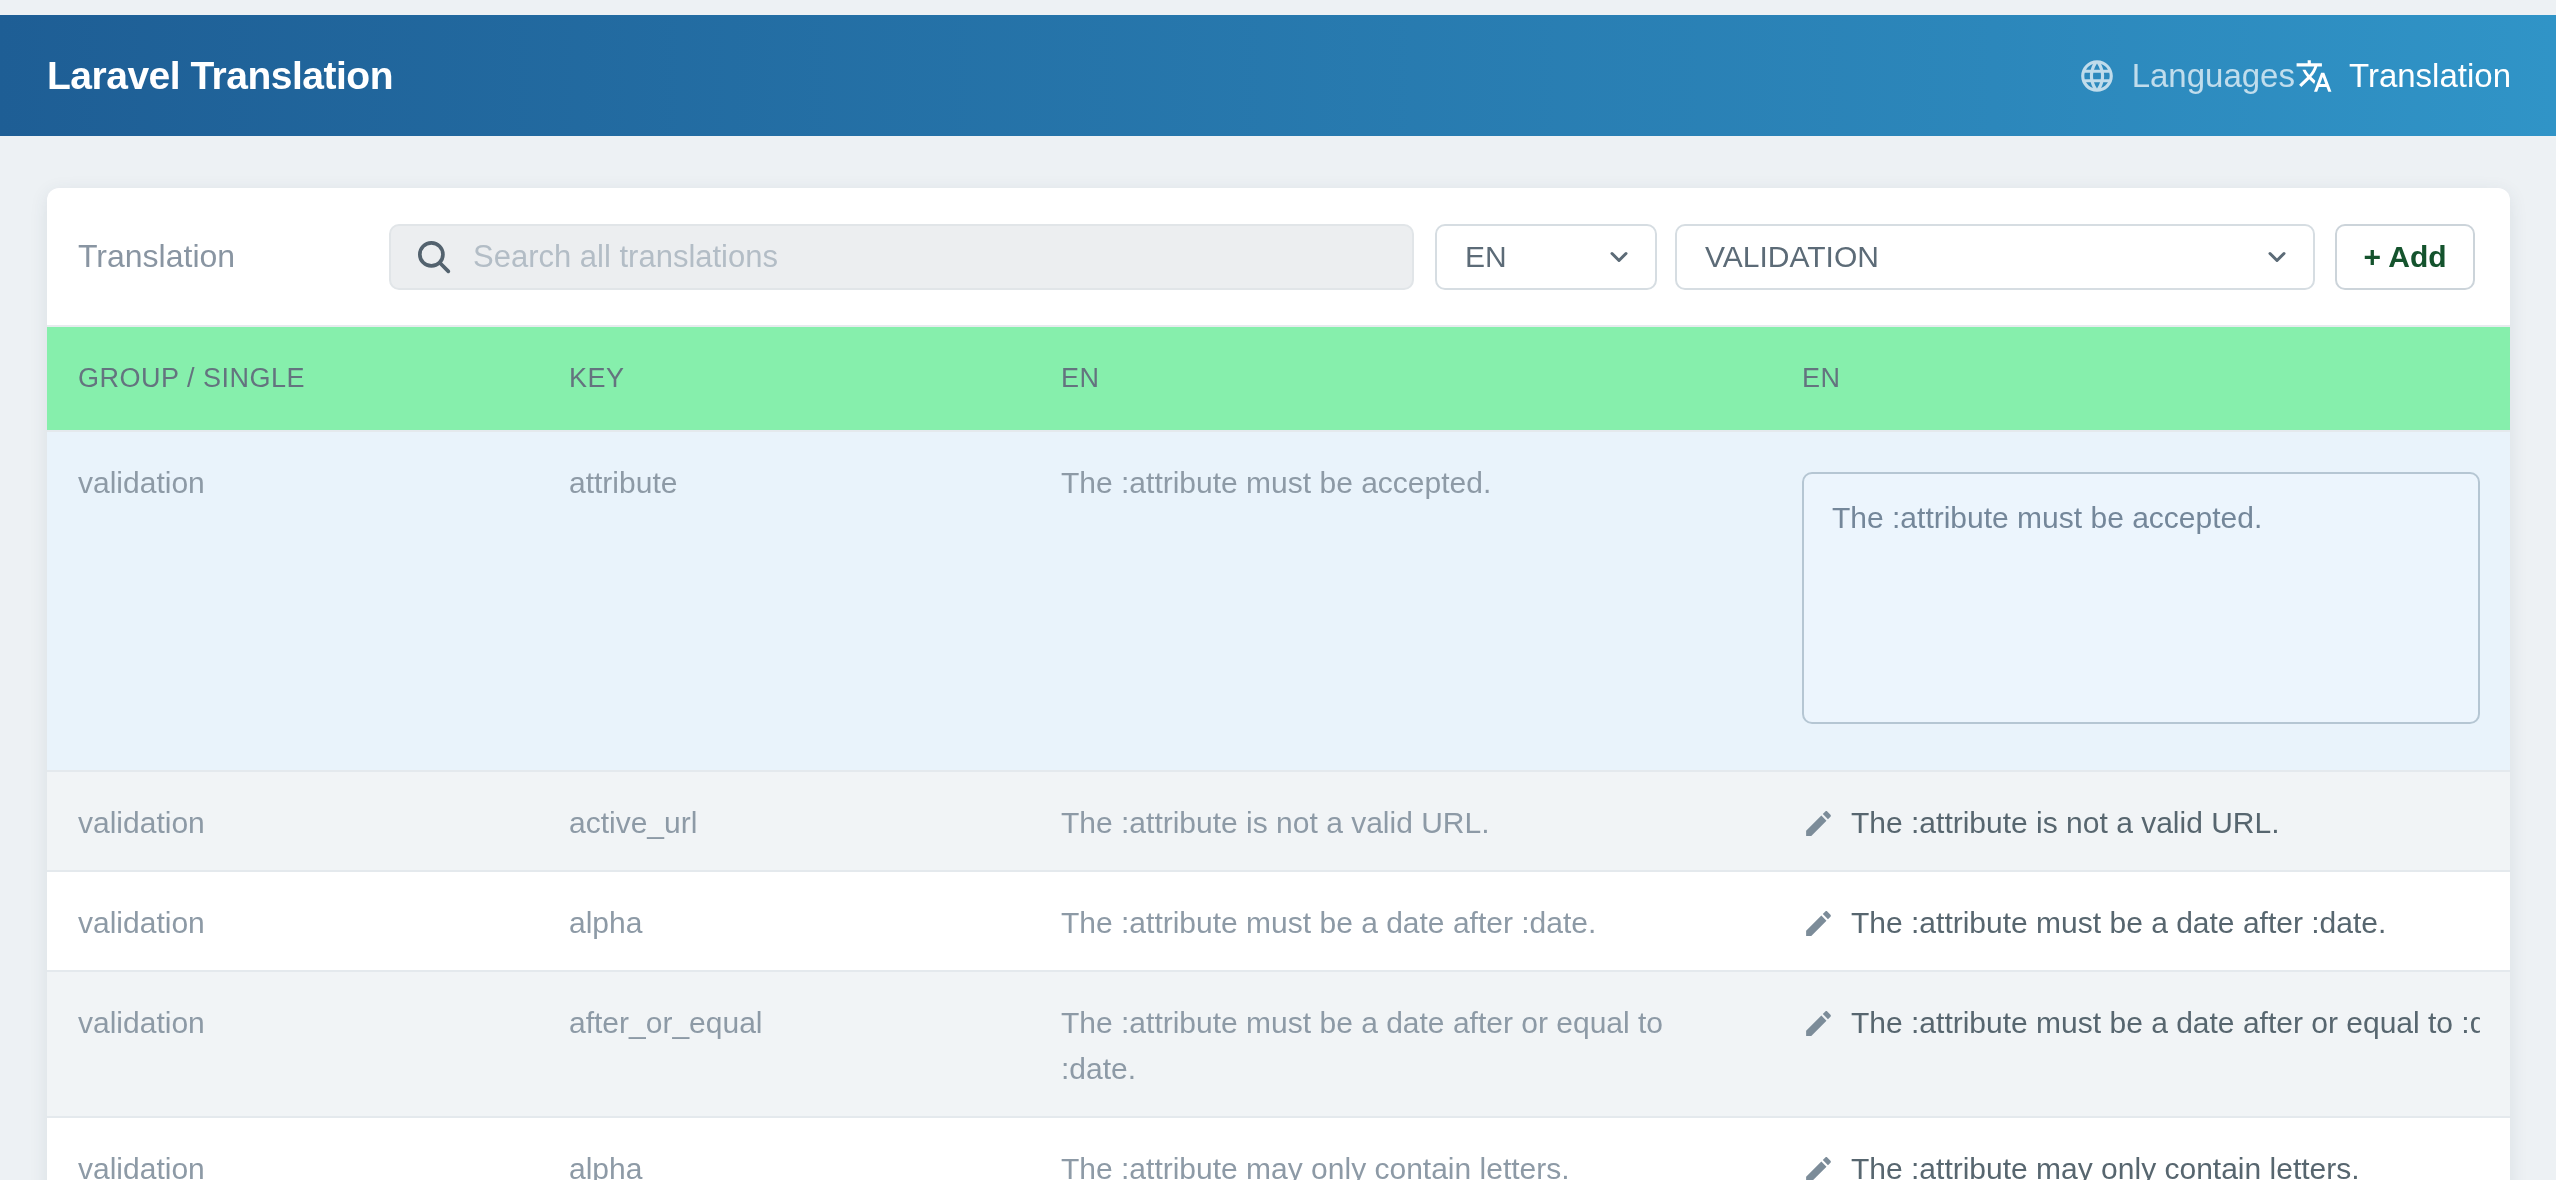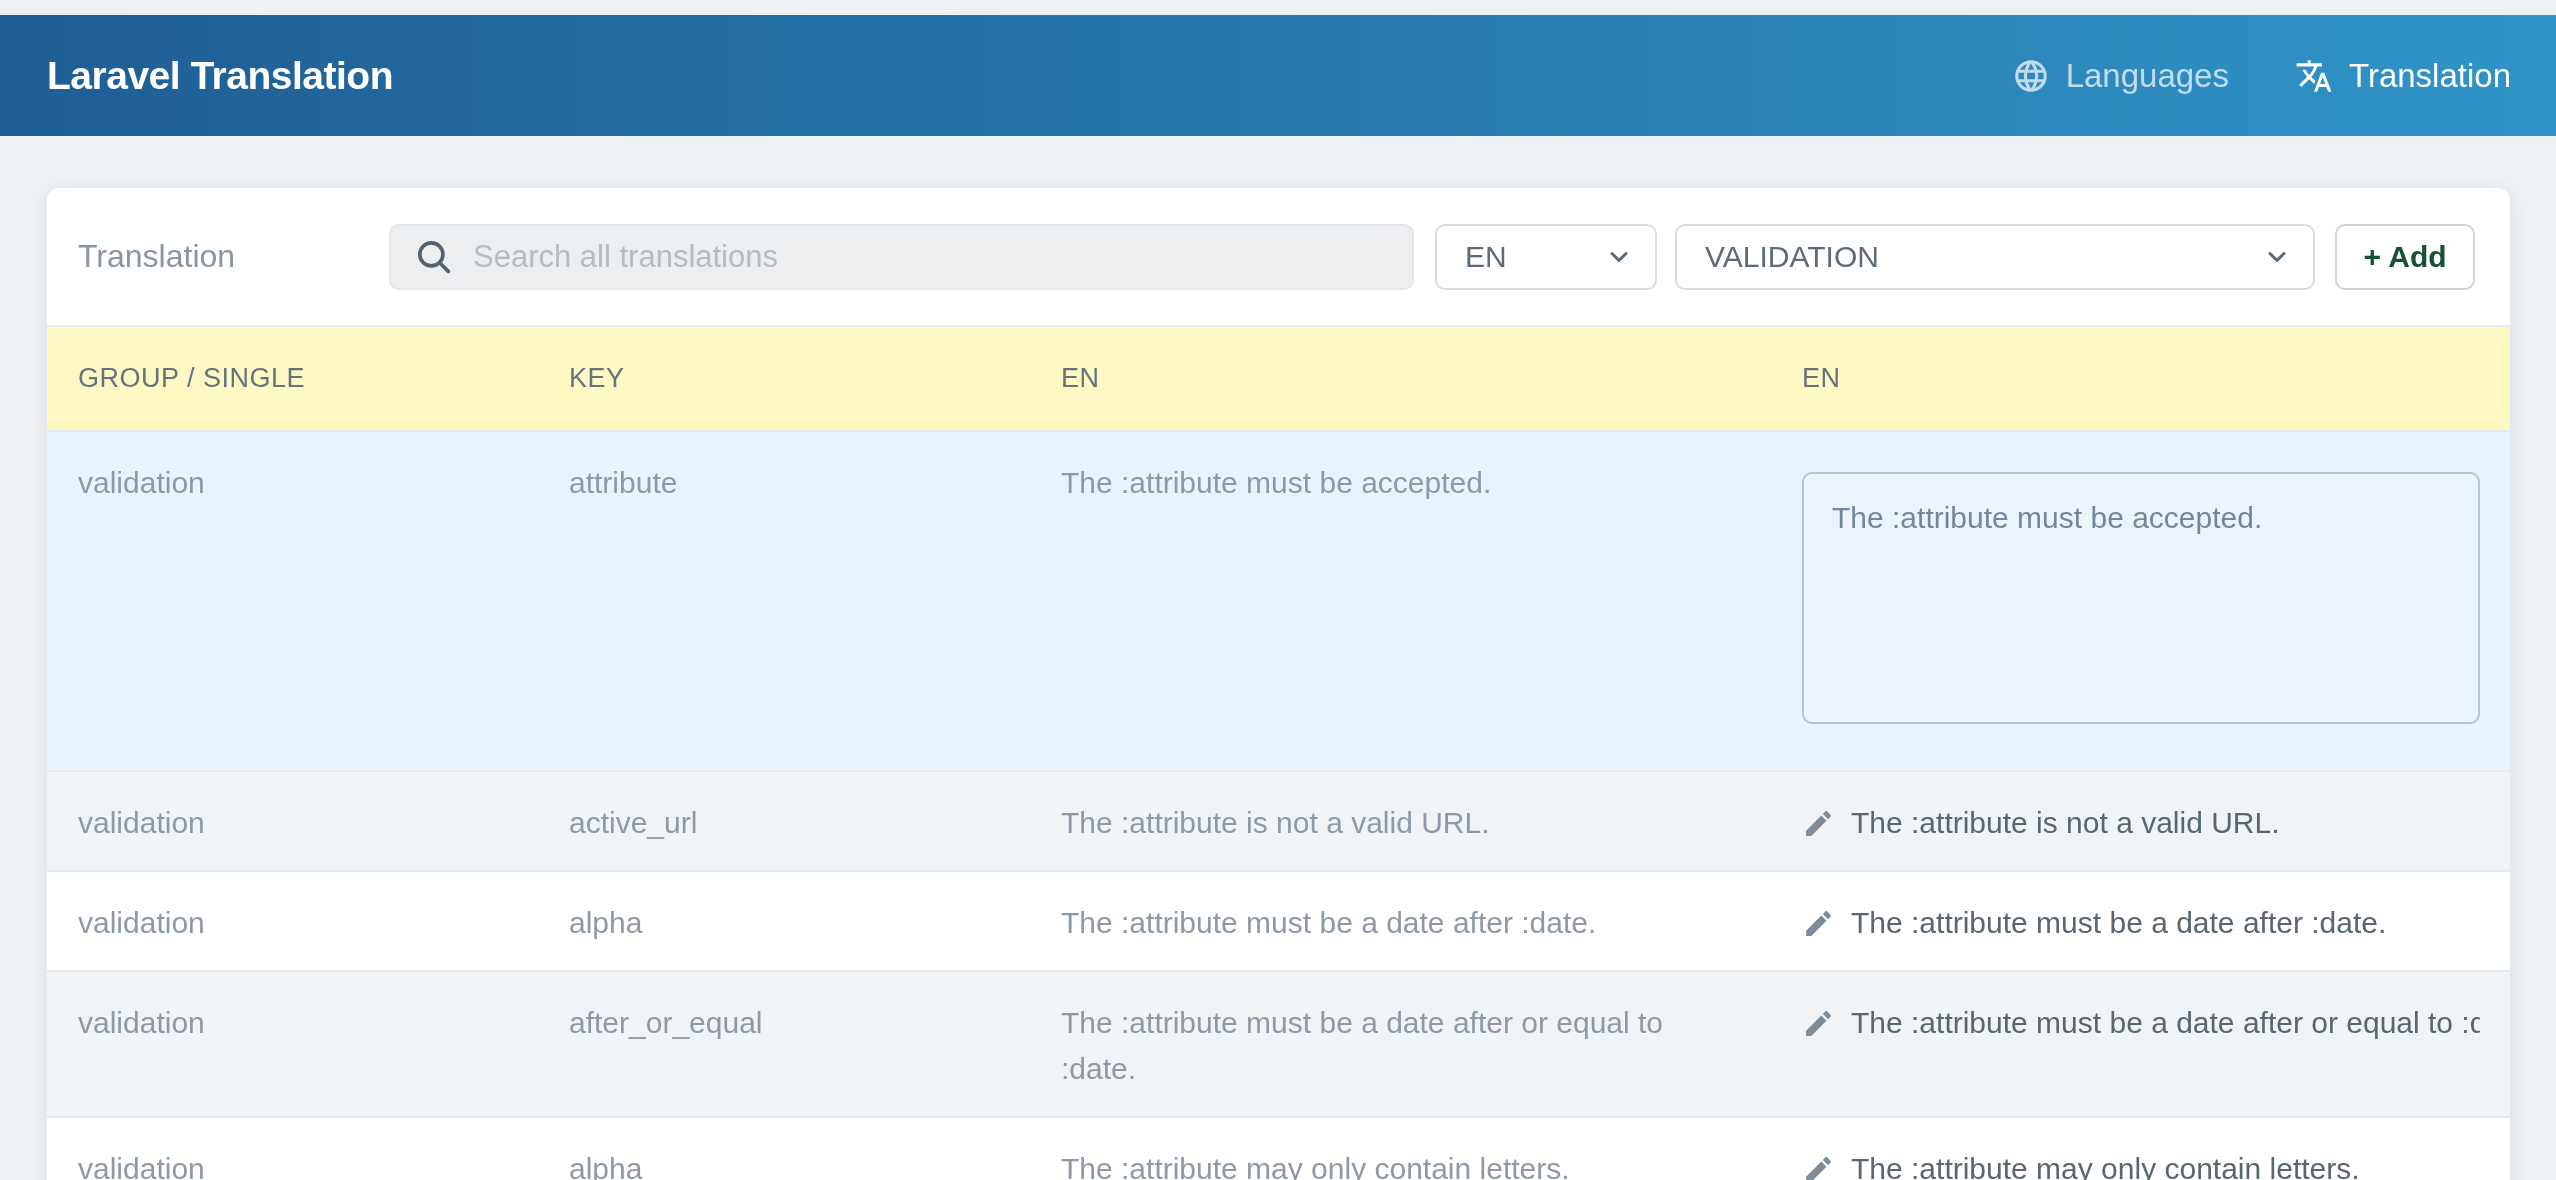--- a/index.html
+++ b/index.html
@@ -12,21 +12,21 @@
   
   .app-header{
     height:121px;
     background:linear-gradient(90deg,#1e5e95 0%,#2c87bb 78%,#3094c7 100%);
     display:flex;align-items:center;justify-content:space-between;
     padding:0 45px 0 47px;box-sizing:border-box;margin-top:15px;
   }
   .app-title{
     color:#ffffff;font-size:39px;font-weight:bold;letter-spacing:-0.5px;margin:0;
   }
-  .app-nav{display:flex;align-items:flex-start;gap:66px;}
+  .app-nav{display:flex;align-items:flex-start;}
   .nav-item{display:flex;align-items:center;gap:16px;font-size:33px;cursor:pointer;}
   .nav-item.dim{color:rgba(255,255,255,0.70);}
   .nav-item.dim svg{fill:rgba(255,255,255,0.70);}
   .nav-item.active{color:#ffffff;}
   .nav-item.active svg{fill:#ffffff;}
   .nav-item svg{width:38px;height:38px;}
 
   
   .page{padding:52px 46px 0 47px;}
   .card{
@@ -69,21 +69,21 @@
     width:140px;height:66px;box-sizing:border-box;
     background:#ffffff;border:2px solid #ccd4da;border-radius:10px;
     font-size:30px;font-weight:bold;color:#14532d;font-family:inherit;
     cursor:pointer;
   }
 
   
   table{width:100%;border-collapse:collapse;table-layout:fixed;}
   col.c1{width:491px;}col.c2{width:492px;}col.c3{width:741px;}col.c4{width:739px;}
   thead td{
-    background:#fef9c3;border-top:2px solid #e7ebee;border-bottom:2px solid #e4e9ed;
+    background:#86efac;border-top:2px solid #e7ebee;border-bottom:2px solid #e4e9ed;
     font-size:27px;color:#64737f;padding:36px 30px 36px 31px;letter-spacing:0.5px;
   }
   tbody td{
     padding:28px 30px 24px 31px;vertical-align:top;
     font-size:30px;line-height:46px;color:#8d9aa6;
   }
   tbody tr{border-top:2px solid #e4e9ed;}
   tbody tr:first-child{border-top:none;}
   tr.row--selected{background:#e9f3fb;}
   tr.row--striped{background:#f1f4f6;}

